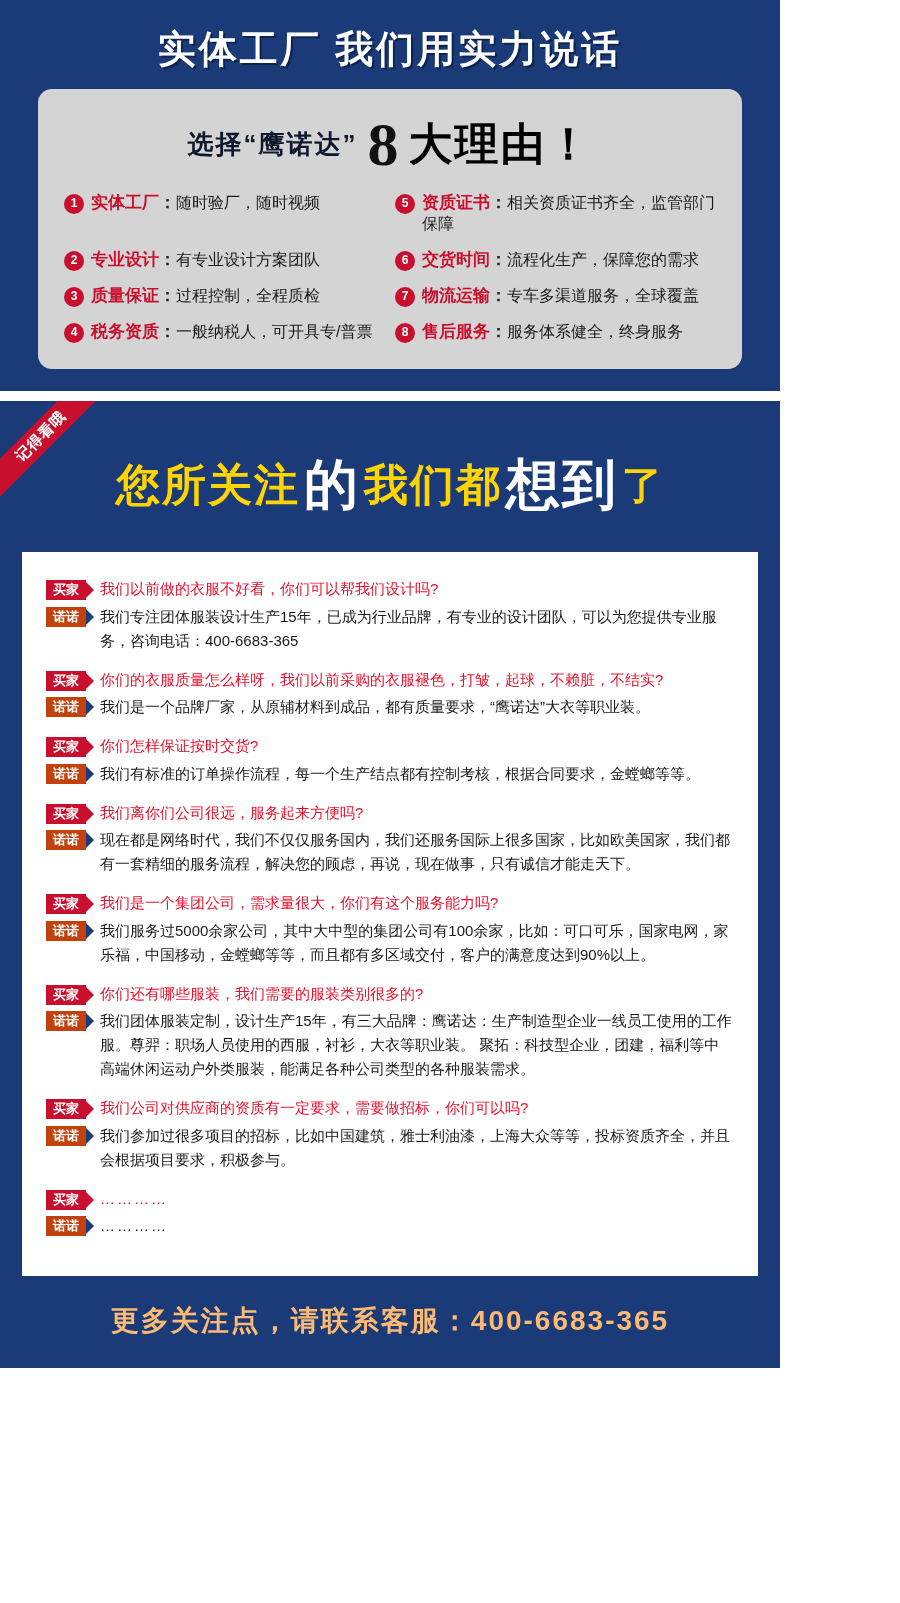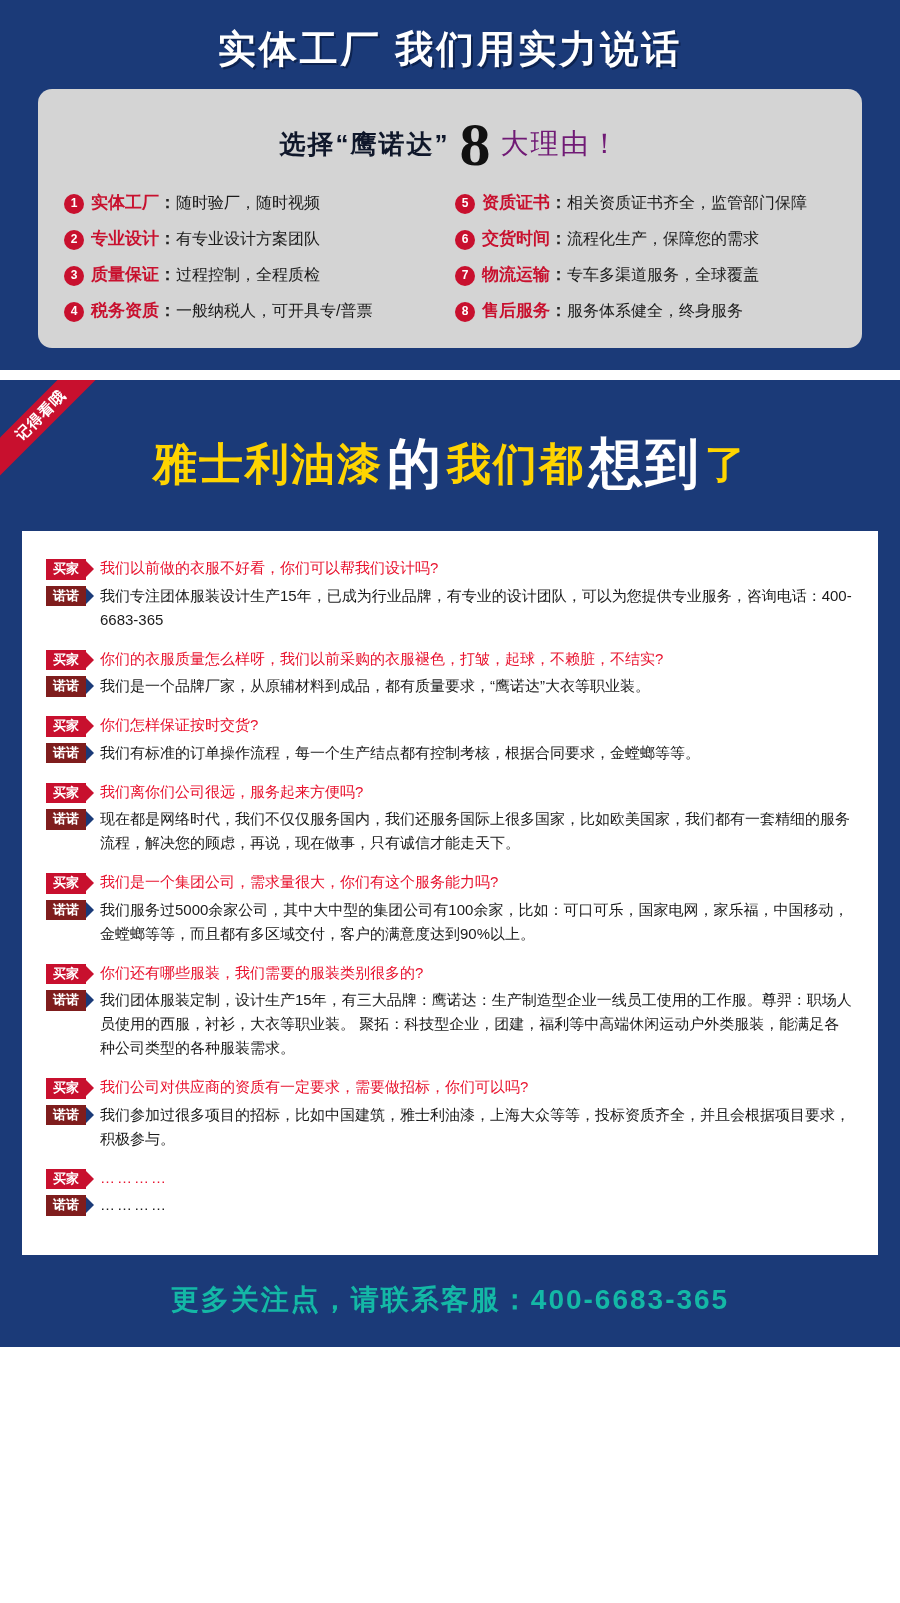--- a/index.html
+++ b/index.html
@@ -2,21 +2,21 @@
 <html><head>
 <meta charset="utf-8">
 <style>
   * { box-sizing: border-box; margin: 0; padding: 0; }
   html, body {
     width: 900px;
     font-family: "Liberation Sans", "DejaVu Sans", sans-serif;
     background: #ffffff;
   }
   .page {
-    width: 900px;
+    width: 780px;
     min-height: 1603px;
     position: relative;
     background: #ffffff;
   }
 
   
   .section-one {
     background: #1b3a78;
     padding: 18px 20px 22px 20px;
   }
@@ -51,23 +51,23 @@
   }
   .reasons-heading .big-eight {
     color: #111111;
     font-size: 62px;
     font-weight: bold;
     line-height: 0.95;
     font-family: "Liberation Serif", "DejaVu Serif", serif;
     margin: 0 4px;
   }
   .reasons-heading .black-part {
-    color: #701a75;
-    font-size: 28px;
-    font-weight: normal;
+    color: #000000;
+    font-size: 44px;
+    font-weight: bold;
     letter-spacing: 2px;
   }
   .reason-grid {
     display: grid;
     grid-template-columns: 1fr 1fr;
     row-gap: 14px;
     column-gap: 10px;
   }
   .reason-item {
     display: flex;
@@ -170,41 +170,41 @@
     right: -8px;
     top: 50%;
     transform: translateY(-50%);
     border-top: 8px solid transparent;
     border-bottom: 8px solid transparent;
     border-left: 8px solid currentColor;
   }
   .tag-buyer { background: #c8102e; color: #c8102e; }
   .tag-buyer span { color: #ffffff; }
   .tag-buyer::after { border-left-color: #c8102e; }
-  .tag-reply { background: #7f1d1d; color: #1b3a78; }
+  .tag-reply { background: #c2410c; color: #1b3a78; }
   .tag-reply span { color: #ffffff; }
   .tag-reply::after { border-left-color: #1b3a78; }
 
   .q-text {
     color: #e8112d;
     font-size: 15px;
     line-height: 1.5;
     font-weight: normal;
   }
   .a-text {
     color: #1a1a1a;
     font-size: 15px;
     line-height: 1.6;
   }
   .dots { letter-spacing: 2px; }
 
   .footer-bar {
     background: #1b3a78;
     text-align: center;
-    color: #14b8a6;
+    color: #fdba74;
     font-size: 28px;
     font-weight: bold;
     letter-spacing: 2px;
     padding: 26px 0 28px 0;
   }
 </style>
 </head>
 <body>
 
 <div class="page">
@@ -267,21 +267,21 @@
     </div>
   </div>
 
   <div class="white-gap"></div>
 
   <div class="section-two">
 
     <div class="corner-ribbon">记得看哦</div>
 
     <div class="headline">
-      <span class="hl-yellow">雅士利油漆</span><span class="hl-white">的</span><span class="hl-yellow-2">我们都</span><span class="hl-white-2">想到</span><span class="hl-yellow-3">了</span>
+      <span class="hl-yellow">您所关注</span><span class="hl-white">的</span><span class="hl-yellow-2">我们都</span><span class="hl-white-2">想到</span><span class="hl-yellow-3">了</span>
     </div>
 
     <div class="qa-card">
 
       <div class="qa-block">
         <div class="qa-row">
           <span class="tag tag-buyer"><span>买家</span></span>
           <span class="q-text">我们以前做的衣服不好看，你们可以帮我们设计吗?</span>
         </div>
         <div class="qa-row">

